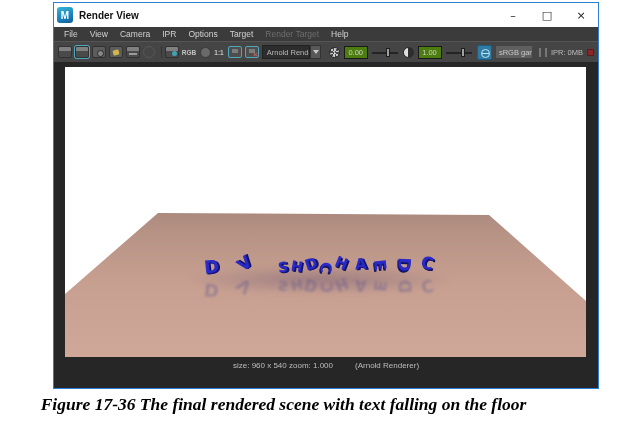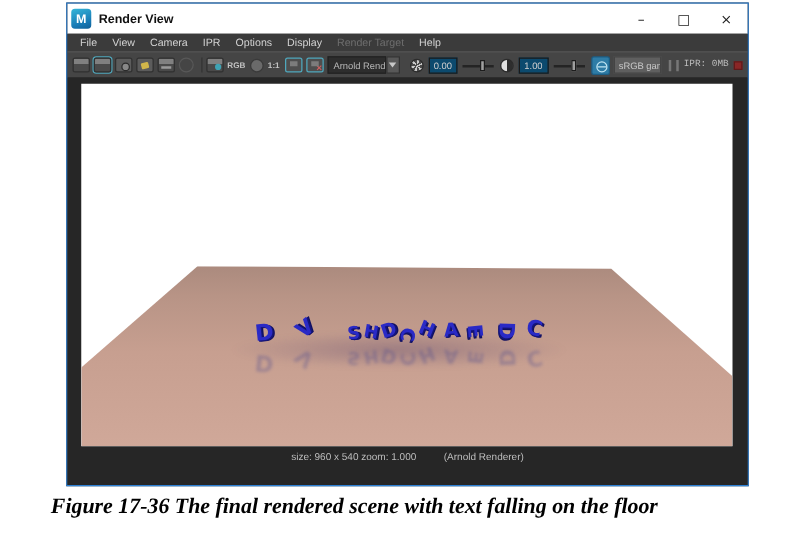--- a/index.html
+++ b/index.html
@@ -41,33 +41,33 @@
   .ttext { font-size:6.5px; color:#c4c4c4; font-weight:bold; margin-right:4px; letter-spacing:0; }
   .sep { width:1px; height:12px; background:#333; margin:0 3px; }
 
   .dropdown { width:55px; height:14px; background:#2d2d2d; border:1px solid #222; color:#b8b8b8;
               font-size:7.5px; display:flex; align-items:center; padding-left:4px; overflow:hidden; white-space:nowrap; }
   .droparrow { width:13px; height:14px; background:#585858; border:1px solid #333; display:flex; align-items:center; justify-content:center; margin-right:8px; }
   .droparrow::after { content:""; border-left:3px solid transparent; border-right:3px solid transparent; border-top:4px solid #c8c8c8; }
 
   .wheel { width:11px; height:11px; border-radius:50%; margin-right:4px; flex:0 0 auto;
            background:repeating-conic-gradient(#c9c9c9 0 28deg,#4a4a4a 28deg 60deg); border:1px solid #2c2c2c; }
-  .vfield { width:27px; height:13px; background:#0c4a6e; border:1px solid #1a1a1a; color:#cfcfcf; font-size:7.5px;
+  .vfield { width:27px; height:13px; background:#4d7c0f; border:1px solid #1a1a1a; color:#cfcfcf; font-size:7.5px;
             display:flex; align-items:center; padding-left:3px; margin-right:4px; }
   .slider { width:30px; height:13px; position:relative; margin-right:5px; }
   .slider .track { position:absolute; left:0; right:0; top:6px; height:2px; background:#242424; }
   .slider .handle { position:absolute; top:2px; width:4px; height:9px; background:#a0a0a0; border:1px solid #1d1d1d; }
   .contrast { width:11px; height:11px; border-radius:50%; background:linear-gradient(90deg,#e0e0e0 50%,#2e2e2e 50%); border:1px solid #2c2c2c; margin-right:4px; flex:0 0 auto; }
   .bluebtn { width:15px; height:15px; border-radius:2px; background:#2e7ca6; border:1px solid #1c5d84; position:relative; margin-right:3px; flex:0 0 auto; }
   .bluebtn::after { content:""; position:absolute; left:3px; top:3px; width:7px; height:7px; border:1px solid #bfe4f2; border-radius:50%; }
   .bluebtn::before { content:""; position:absolute; left:4px; top:7px; width:7px; height:1px; background:#bfe4f2; z-index:2; }
   .srgbbox { height:14px; background:#5f5f5f; border:1px solid #444; color:#c9c9c9; font-size:7.5px;
              display:flex; align-items:center; padding:0 3px; margin-right:4px; max-width:38px; overflow:hidden; white-space:nowrap; }
   .pause { width:8px; height:9px; border-left:2px solid #777; border-right:2px solid #777; margin:0 4px 0 2px; flex:0 0 auto; }
-  .iprtext { font-size:7.5px; color:#bdbdbd; margin-right:4px; white-space:nowrap;font-family:Liberation Mono, monospace; }
+  .iprtext { font-size:7.5px; color:#bdbdbd; margin-right:4px; white-space:nowrap; }
   .redsq { width:7px; height:7px; background:#8a2626; border:1px solid #5f1a1a; flex:0 0 auto; }
 
   
   .content { flex:1 1 auto; position:relative; background:#262626; }
   .rimage { position:absolute; left:11px; top:5px; width:521px; height:290px; background:#ffffff; overflow:hidden; }
   .floor { position:absolute; left:0; top:0; width:521px; height:290px;
            background:linear-gradient(180deg,#a8887c 140px,#b89486 170px,#c79f90 215px,#d0a899 290px);
            clip-path:polygon(93px 146px,424px 148px,521px 234px,521px 290px,0 290px,0 227px); }
   .shadowband { position:absolute; left:118px; top:198px; width:272px; height:30px;
                 background:radial-gradient(ellipse at center, rgba(92,72,108,0.38), rgba(92,72,108,0) 70%);
@@ -102,21 +102,21 @@
         <div class="wbtn">×</div>
       </div>
     </div>
 
     <div class="menubar">
       <div class="mitem">File</div>
       <div class="mitem">View</div>
       <div class="mitem">Camera</div>
       <div class="mitem">IPR</div>
       <div class="mitem">Options</div>
-      <div class="mitem">Display</div>
+      <div class="mitem">Target</div>
       <div class="mitem dim">Render Target</div>
       <div class="mitem">Help</div>
     </div>
 
     <div class="toolbar">
       <div class="ti clap"></div>
       <div class="ti clap sel"></div>
       <div class="ti cam"></div>
       <div class="ti ipr"></div>
       <div class="ti clap seq"></div>

